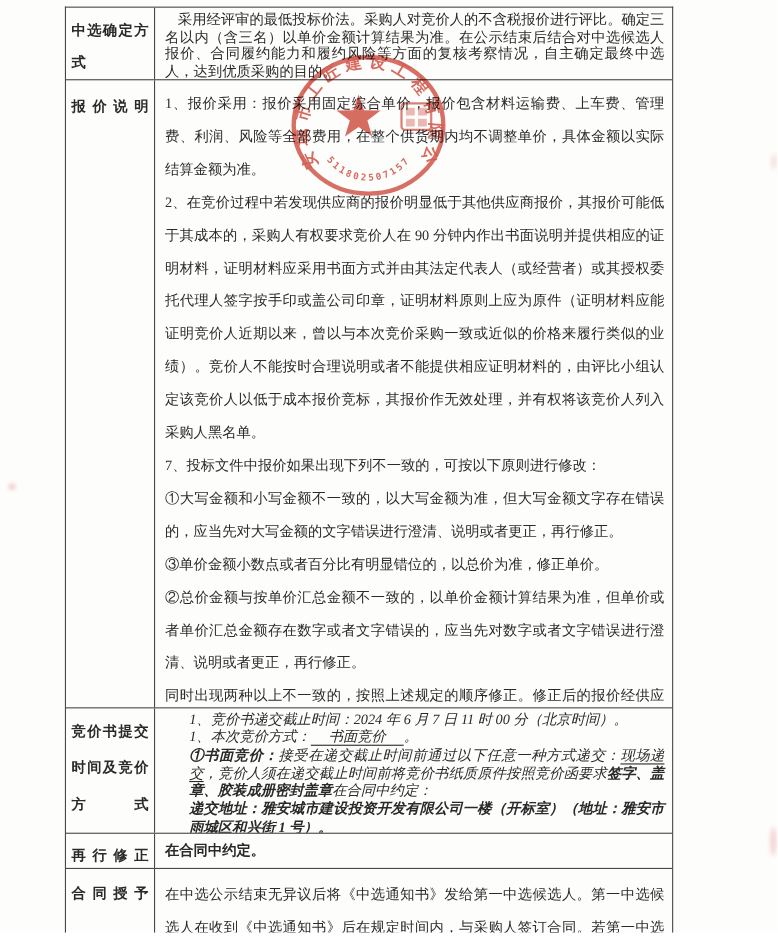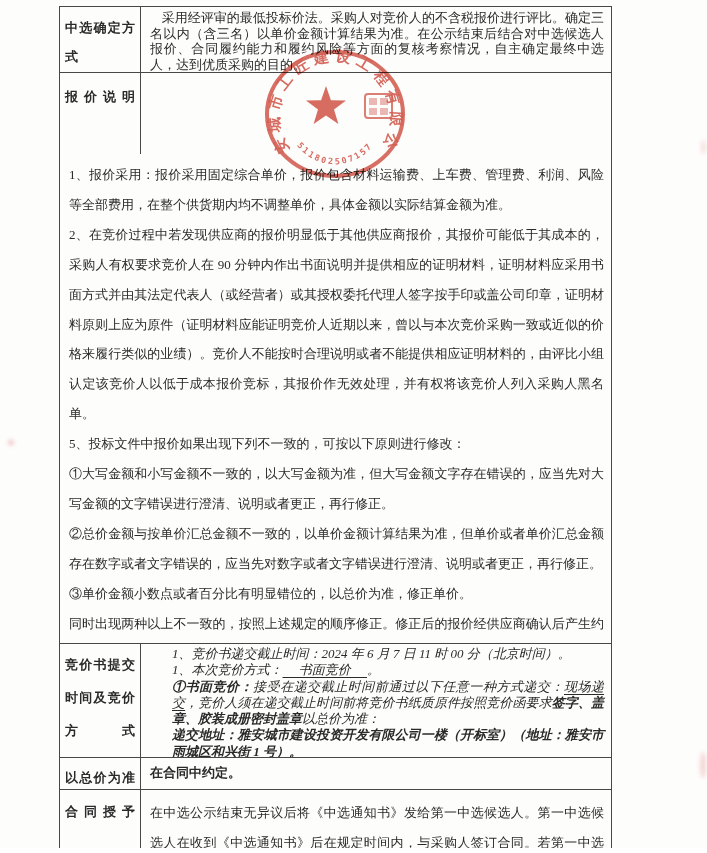--- a/index.html
+++ b/index.html
@@ -23,21 +23,21 @@
     font-weight:bold; font-size:13px; line-height:2.2;
     padding:7px 5px 4px 5px;
     text-align:justify; text-align-last:justify; text-justify:inter-character;
   }
   .content-cell {
     flex:1 1 auto; font-size:13px; padding:3px 7px 2px 9px; overflow:hidden;
   }
   .content-cell p { margin:0; text-align:justify; text-justify:inter-ideograph; }
   .r1 { min-height:66px; max-height:66px; }
   .r1 .content-cell { line-height:15.6px; }
-  .r2 { min-height:571px; max-height:571px;flex-direction:column; }
+  .r2 { min-height:571px; max-height:571px; }
   .r2 .content-cell { line-height:29.9px; padding-top:6px; }
   .r2 .label-cell { padding-top:10px; }
   .r3 { min-height:114px; max-height:114px;gap:22px; }
   .r3 .content-cell { line-height:16.3px; padding-top:2px;font-style:italic; }
   .r3 .label-cell { line-height:2.55; padding-top:4px; }
   .r4 { min-height:32px; max-height:32px; }
   .r4 .content-cell { line-height:16px; padding-top:7px; font-weight:bold; }
   .r4 .label-cell { padding-top:6px; }
   .r5 { min-height:96px; }
   .r5 .content-cell { line-height:30px; padding-top:8px; }
@@ -66,40 +66,40 @@
       <div class="content-cell">
           <p class="indent"><span>采用经评审的最低投标价法。采购人对竞价人的不含税报价进行评比。确定三名以内（含三名）以单价金额计算结果为准。在公示结束后结合对中选候选人报价、合同履约能力和履约风险等方面的复核考察情况，自主确定最终中选人，达到优质采购的目的。</span></p>
         </div>
     </div>
 
     <div class="row r2">
       <div class="label-cell">报价说明</div>
       <div class="content-cell">
           <p><span>1、报价采用：报价采用固定综合单价，报价包含材料运输费、上车费、管理费、利润、风险等全部费用，在整个供货期内均不调整单价，具体金额以实际结算金额为准。</span></p>
           <p><span>2、在竞价过程中若发现供应商的报价明显低于其他供应商报价，其报价可能低于其成本的，采购人有权要求竞价人在 90 分钟内作出书面说明并提供相应的证明材料，证明材料应采用书面方式并由其法定代表人（或经营者）或其授权委托代理人签字按手印或盖公司印章，证明材料原则上应为原件（证明材料应能证明竞价人近期以来，曾以与本次竞价采购一致或近似的价格来履行类似的业绩）。竞价人不能按时合理说明或者不能提供相应证明材料的，由评比小组认定该竞价人以低于成本报价竞标，其报价作无效处理，并有权将该竞价人列入采购人黑名单。</span></p>
-          <p><span>5、投标文件中报价如果出现下列不一致的，可按以下原则进行修改：</span></p>
+          <p><span>7、投标文件中报价如果出现下列不一致的，可按以下原则进行修改：</span></p>
           <p><span>①大写金额和小写金额不一致的，以大写金额为准，但大写金额文字存在错误的，应当先对大写金额的文字错误进行澄清、说明或者更正，再行修正。</span></p>
+          <p><span>③单价金额小数点或者百分比有明显错位的，以总价为准，修正单价。</span></p>
           <p><span>②总价金额与按单价汇总金额不一致的，以单价金额计算结果为准，但单价或者单价汇总金额存在数字或者文字错误的，应当先对数字或者文字错误进行澄清、说明或者更正，再行修正。</span></p>
-          <p><span>③单价金额小数点或者百分比有明显错位的，以总价为准，修正单价。</span></p>
           <p><span>同时出现两种以上不一致的，按照上述规定的顺序修正。修正后的报价经供应商确认后产生约束力，供应商不确认的，其投标文件作无效处理。供应商确认采取书面且加盖单位公章或者供应商授权代表签字的方式。</span></p>
         </div>
     </div>
 
     <div class="row r3">
       <div class="label-cell">竞价书提交时间及竞价方式</div>
       <div class="content-cell">
           <p><span>1、竞价书递交截止时间：2024 年 6 月 7 日 11 时 00 分（北京时间）。</span></p>
           <p><span>1、本次竞价方式：</span><span class="underline">　 书面竞价 　</span><span>。</span></p>
-          <p><span class="bold">①书面竞价：</span><span>接受在递交截止时间前通过以下任意一种方式递交：</span><span class="underline">现场递交</span><span>，竞价人须在递交截止时间前将竞价书纸质原件按照竞价函要求</span><span class="bold">签字、盖章、胶装成册密封盖章</span><span>以总价为准：</span></p>
+          <p><span class="bold">①书面竞价：</span><span>接受在递交截止时间前通过以下任意一种方式递交：</span><span class="underline">现场递交</span><span>，竞价人须在递交截止时间前将竞价书纸质原件按照竞价函要求</span><span class="bold">签字、盖章、胶装成册密封盖章</span><span>在合同中约定：</span></p>
           <p><span class="bold">递交地址：雅安城市建设投资开发有限公司一楼（开标室）（地址：雅安市雨城区和兴街 1 号）。</span></p>
         </div>
     </div>
 
     <div class="row r4">
-      <div class="label-cell">以总价为准</div>
+      <div class="label-cell">再行修正</div>
       <div class="content-cell">
           <p><span class="bold">在合同中约定。</span></p>
         </div>
     </div>
 
     <div class="row r5">
       <div class="label-cell">合同授予</div>
       <div class="content-cell">
           <p><span>在中选公示结束无异议后将《中选通知书》发给第一中选候选人。第一中选候选人在收到《中选通知书》后在规定时间内，与采购人签订合同。若第一中选候选人在规定</span></p>
         </div>

